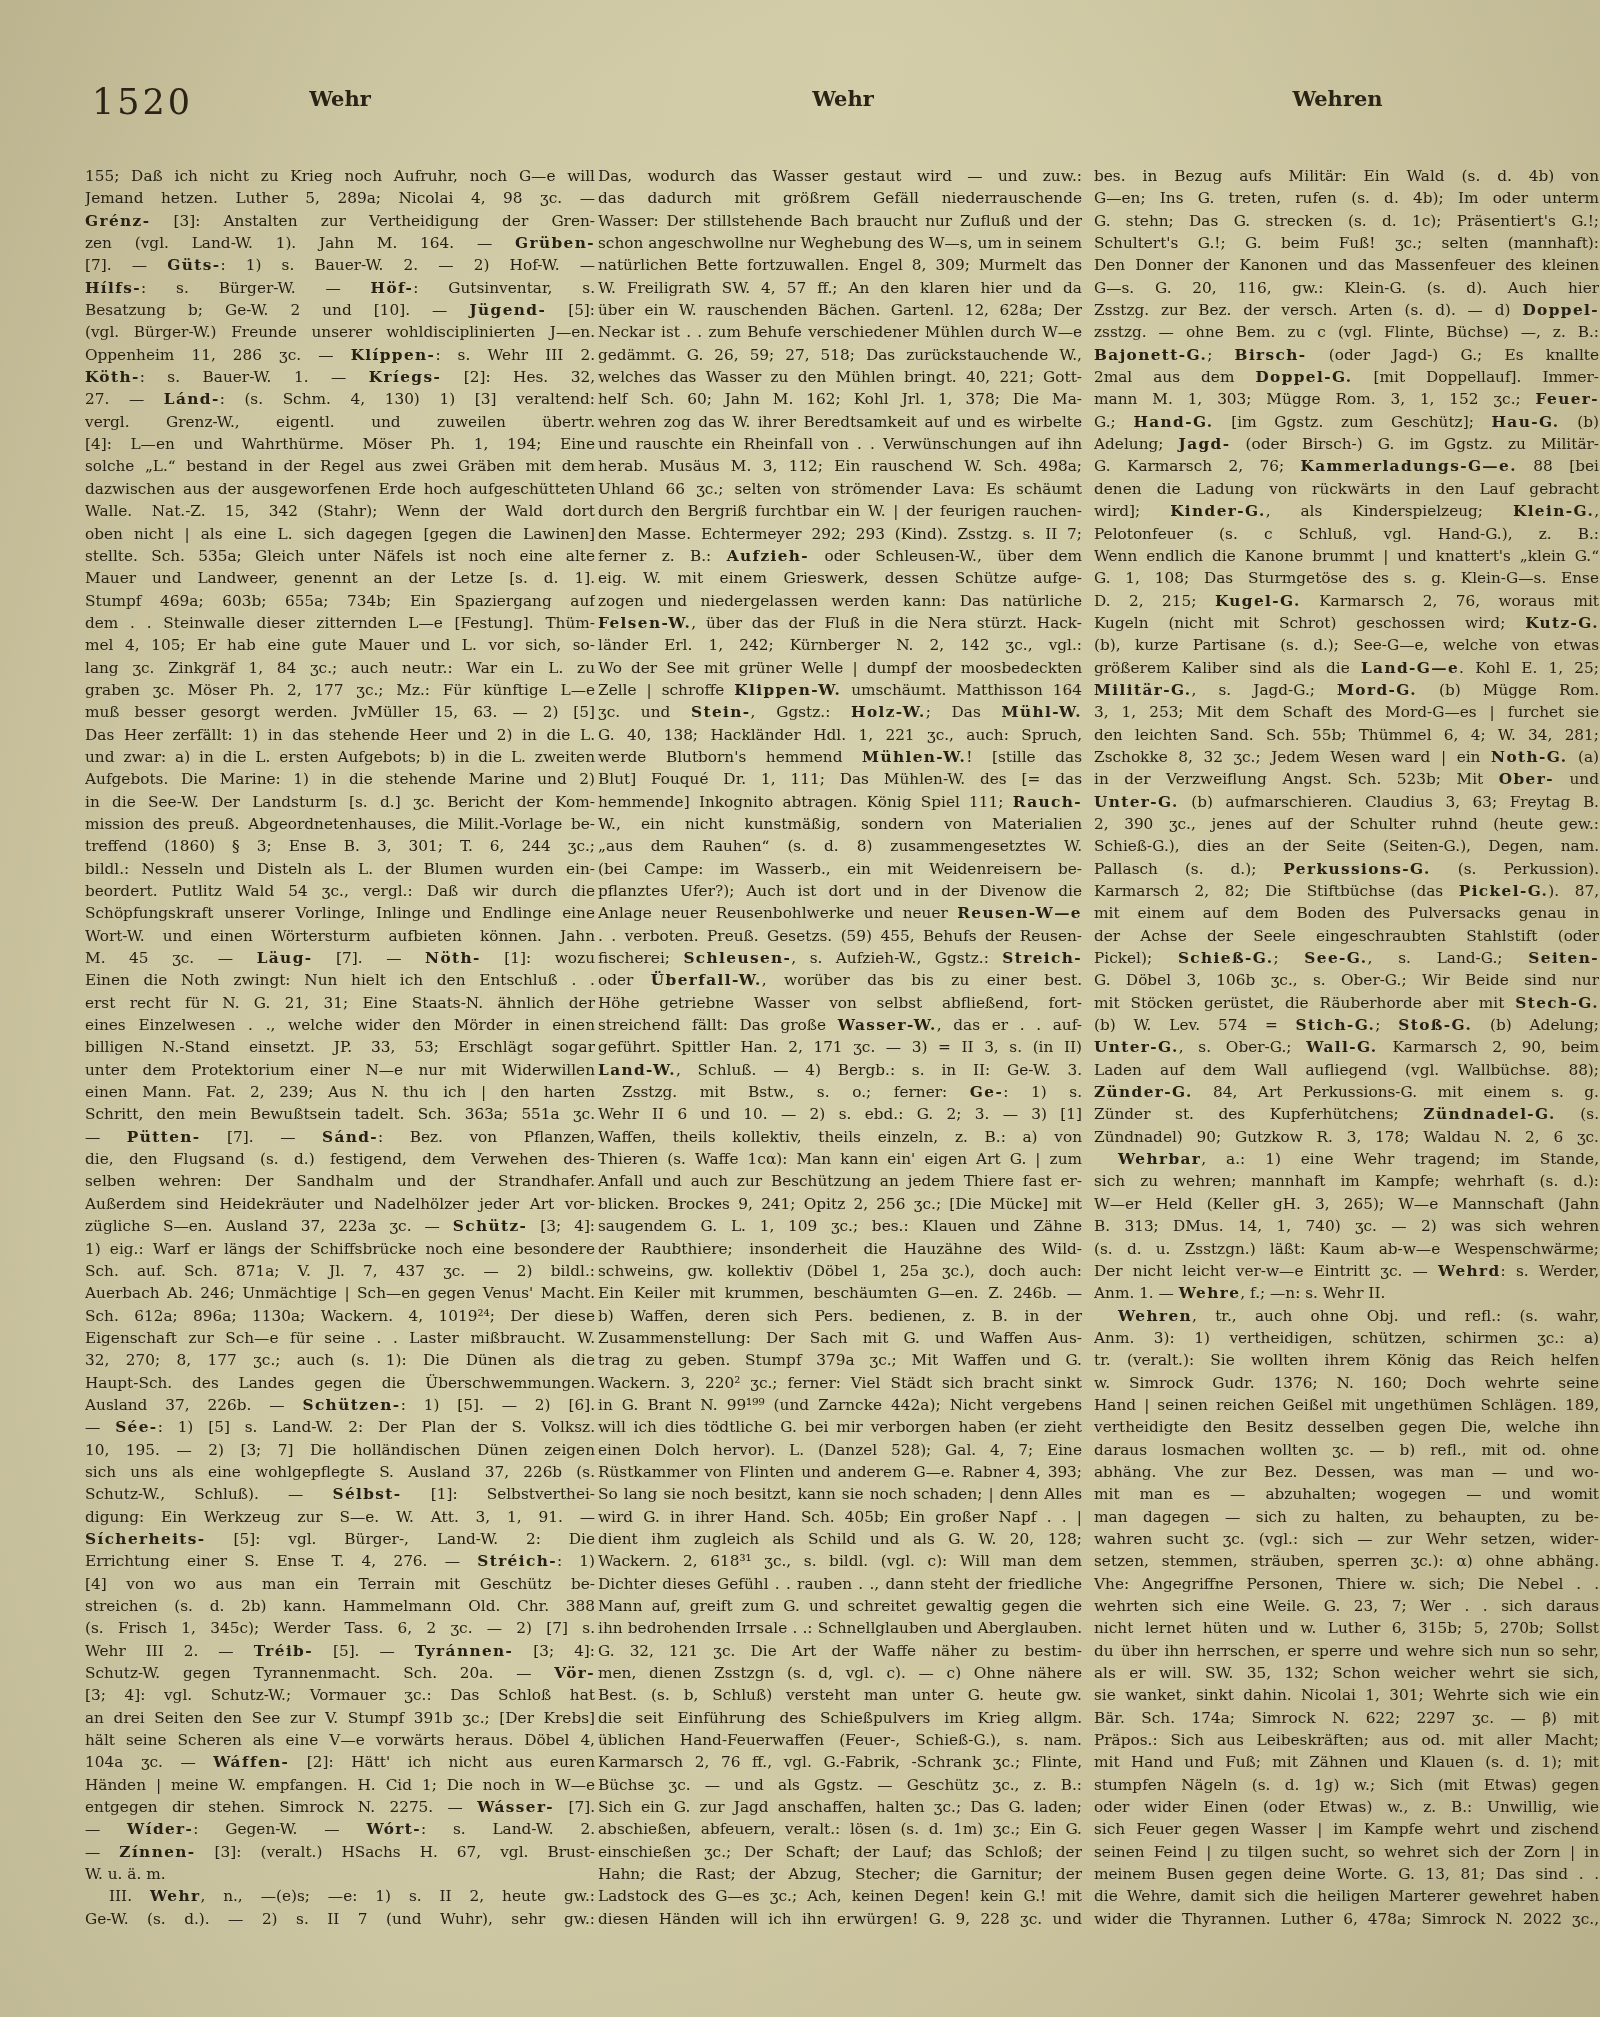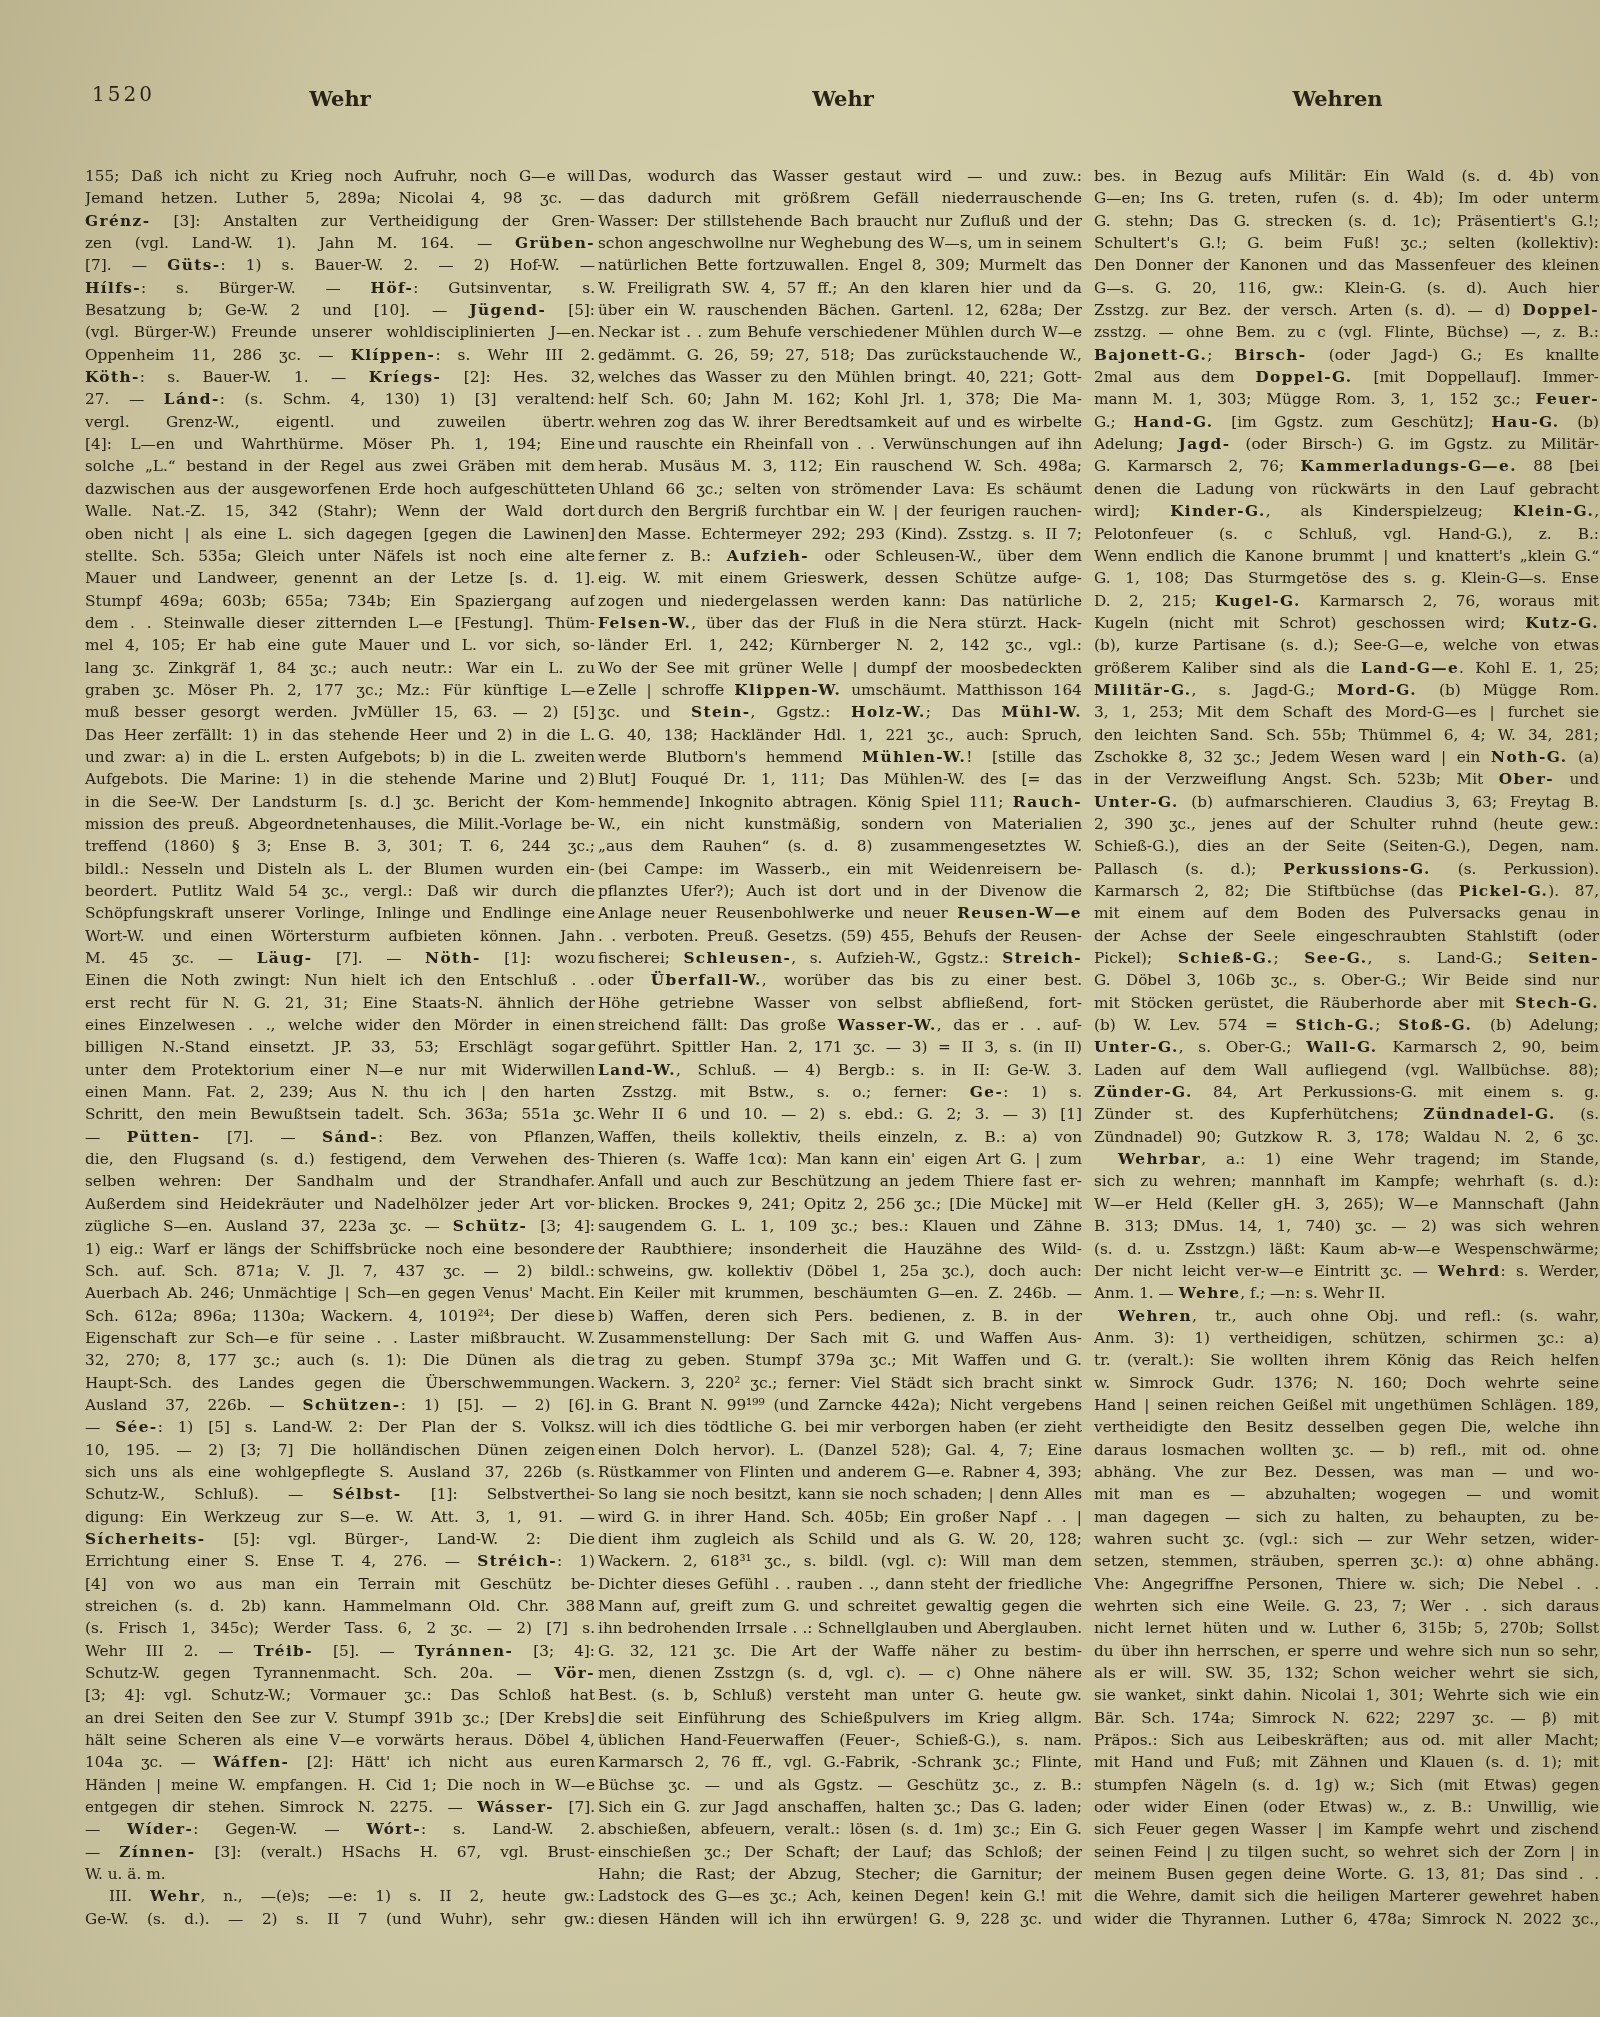--- a/index.html
+++ b/index.html
@@ -4,21 +4,21 @@
 <style>
   html,body{margin:0;padding:0;}
   body{
     width:1600px;height:2017px;position:relative;overflow:hidden;
     background:linear-gradient(104deg,#c6bf99 0%,#cfc8a4 18%,#d3cda9 42%,#cec7a2 70%,#c5be98 100%);
     font-family:"DejaVu Serif","Liberation Serif",serif;
     color:#272014;
   }
   .vignette{position:absolute;inset:0;pointer-events:none;
     background:radial-gradient(ellipse at 50% 45%, rgba(255,255,240,0.10) 0%, rgba(0,0,0,0) 55%, rgba(60,50,20,0.10) 100%);}
-  .page-number{position:absolute;left:92px;top:82px;font-size:20px;letter-spacing:3px;color:#2a2316;}
+  .page-number{position:absolute;left:92px;top:82px;font-size:35px;letter-spacing:3px;color:#2a2316;}
   .col-heading{position:absolute;top:86px;font-weight:bold;font-size:21px;text-align:center;color:#2a2316;}
   .heading-1{left:85px;width:510px;}
   .heading-2{left:601px;width:484px;}
   .heading-3{left:1085px;width:505px;}
   .column{position:absolute;top:136px;margin-top:29px;}
   .column-1{left:85px;width:510px;}
   .column-2{left:598px;width:484px;}
   .column-3{left:1094px;width:505px;}
   .line{
     height:22.35px;line-height:22.35px;font-size:15.3px;
@@ -199,21 +199,21 @@
     <div class="line">abschießen, abfeuern, veralt.: lösen (s. d. 1m) ʒc.; Ein G.</div>
     <div class="line">einschießen ʒc.; Der Schaft; der Lauf; das Schloß; der</div>
     <div class="line">Hahn; die Rast; der Abzug, Stecher; die Garnitur; der</div>
     <div class="line">Ladstock des G—es ʒc.; Ach, keinen Degen! kein G.! mit</div>
     <div class="line">diesen Händen will ich ihn erwürgen! G. 9, 228 ʒc. und</div>
   </div>
 <div class="column column-3">
     <div class="line">bes. in Bezug aufs Militär: Ein Wald (s. d. 4b) von</div>
     <div class="line">G—en; Ins G. treten, rufen (s. d. 4b); Im oder unterm</div>
     <div class="line">G. stehn; Das G. strecken (s. d. 1c); Präsentiert's G.!;</div>
-    <div class="line">Schultert's G.!; G. beim Fuß! ʒc.; selten (kollektiv):</div>
+    <div class="line">Schultert's G.!; G. beim Fuß! ʒc.; selten (mannhaft):</div>
     <div class="line">Den Donner der Kanonen und das Massenfeuer des kleinen</div>
     <div class="line">G—s. G. 20, 116, gw.: Klein-G. (s. d). Auch hier</div>
     <div class="line">Zsstzg. zur Bez. der versch. Arten (s. d). — d) <b class="hw">Doppel-</b></div>
     <div class="line">zsstzg. — ohne Bem. zu c (vgl. Flinte, Büchse) —, z. B.:</div>
     <div class="line"><b class="hw">Bajonett-G.</b>; <b class="hw">Birsch-</b> (oder Jagd-) G.; Es knallte</div>
     <div class="line">2mal aus dem <b class="hw">Doppel-G.</b> [mit Doppellauf]. Immer-</div>
     <div class="line">mann M. 1, 303; Mügge Rom. 3, 1, 152 ʒc.; <b class="hw">Feuer-</b></div>
     <div class="line">G.; <b class="hw">Hand-G.</b> [im Ggstz. zum Geschütz]; <b class="hw">Hau-G.</b> (b)</div>
     <div class="line">Adelung; <b class="hw">Jagd-</b> (oder Birsch-) G. im Ggstz. zu Militär-</div>
     <div class="line">G. Karmarsch 2, 76; <b class="hw">Kammerladungs-G—e.</b> 88 [bei</div>

